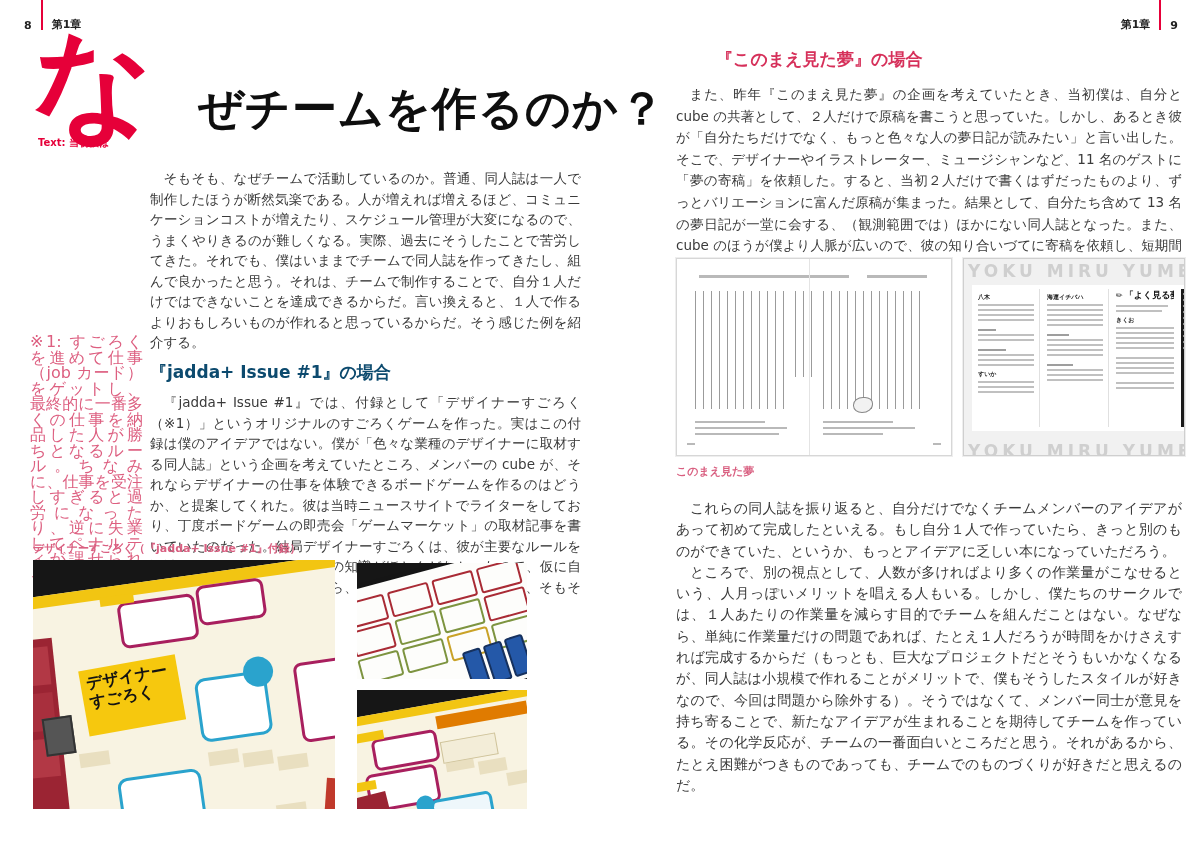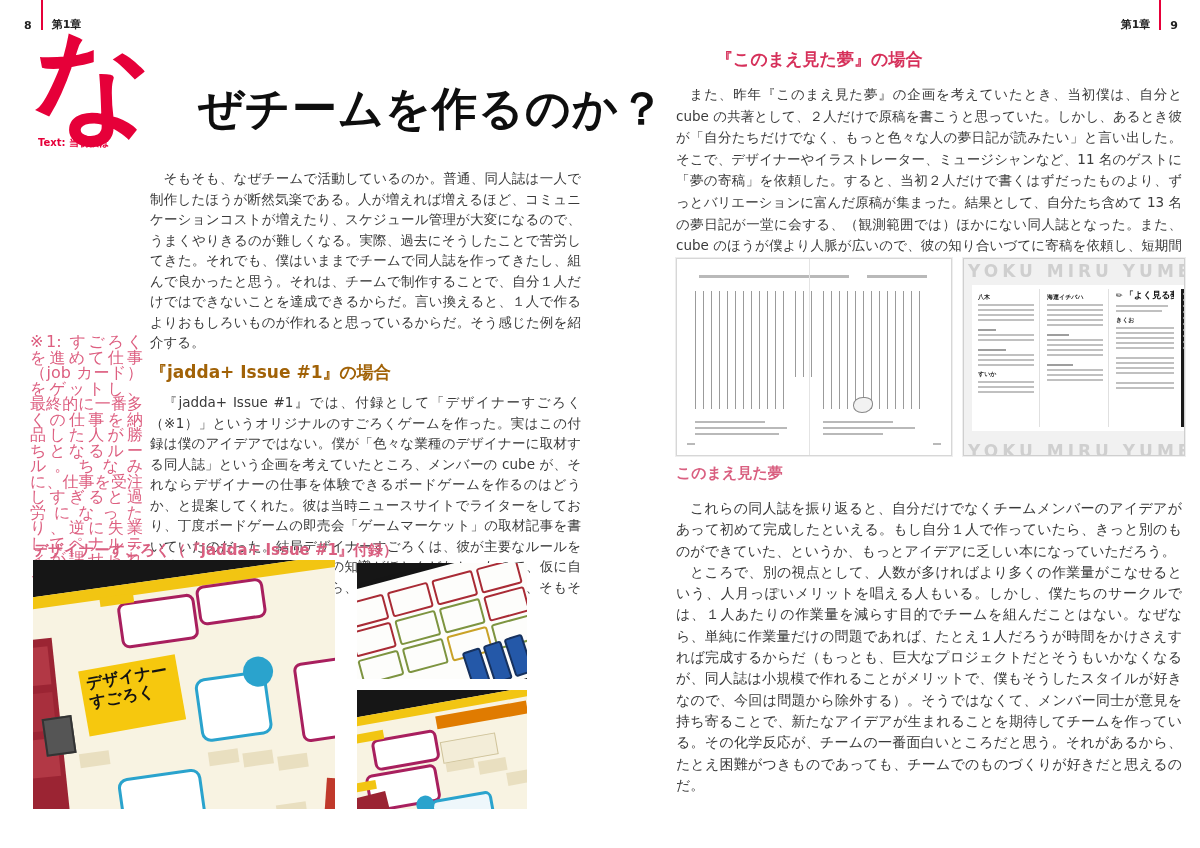--- a/index.html
+++ b/index.html
@@ -13,25 +13,25 @@
   .title{position:absolute;left:33px;top:24px;display:flex;align-items:baseline;margin:0;}
   .title-accent{font-size:118px;line-height:1;font-weight:700;color:#e60039;letter-spacing:-3px;}
   .title-rest{font-size:45px;font-weight:700;color:#0e0e0e;letter-spacing:1px;margin-left:47px;}
   .credit{position:absolute;left:38px;top:136px;font-size:10px;font-weight:bold;color:#e60039;}
   
   .bodycol{position:absolute;text-align:justify;}
   .bodycol p{margin:0;text-indent:1em;}
   .col-left{left:150px;top:168px;width:431px;font-size:13.5px;line-height:20.5px;}
   .col-right-p1{left:676px;top:84px;width:506px;font-size:13.5px;line-height:21.6px;}
   .col-right-p2{left:676px;top:498px;width:506px;font-size:14px;line-height:21.3px;}
-  .sec-h{font-size:17px;font-weight:bold;color:#a16207;margin:9px 0 10px 0;text-indent:0;}
+  .sec-h{font-size:17px;font-weight:bold;color:#0c4a6e;margin:9px 0 10px 0;text-indent:0;}
   .sec-h-abs{position:absolute;font-size:17px;font-weight:bold;color:#d6305a;margin:0;}
   .sidenote{position:absolute;left:30px;top:334px;width:113px;font-size:16px;line-height:15.5px;
             color:#dd5f80;font-weight:500;text-align:justify;}
-  .caption{position:absolute;font-size:15px;font-weight:bold;color:#d95f80;}
+  .caption{position:absolute;font-size:11px;font-weight:bold;color:#d95f80;}
   
   .photo{position:absolute;background:#161616;overflow:hidden;margin:0;}
   .bookshot{position:absolute;background:#fff;border:1px solid #d7d7d7;overflow:hidden;margin:0;
             box-shadow:0 0 0 1px #eee;}
   .vlines{position:absolute;background-image:repeating-linear-gradient(90deg,#9b9b9b 0 1px,transparent 1px 8px);}
   .hbar{position:absolute;background:#b9b9b9;}
   .tb{height:2px;background:#c0c0c0;margin:3px 0;}
   .tbd{height:2px;background:#9e9e9e;margin:3px 0;}
   .wb{height:2px;background:#8d8d8d;margin:4px 2px;}
   .microhead{font-size:6px;font-weight:bold;color:#222;line-height:8px;margin:4px 0 1px 0;white-space:nowrap;overflow:hidden;}

